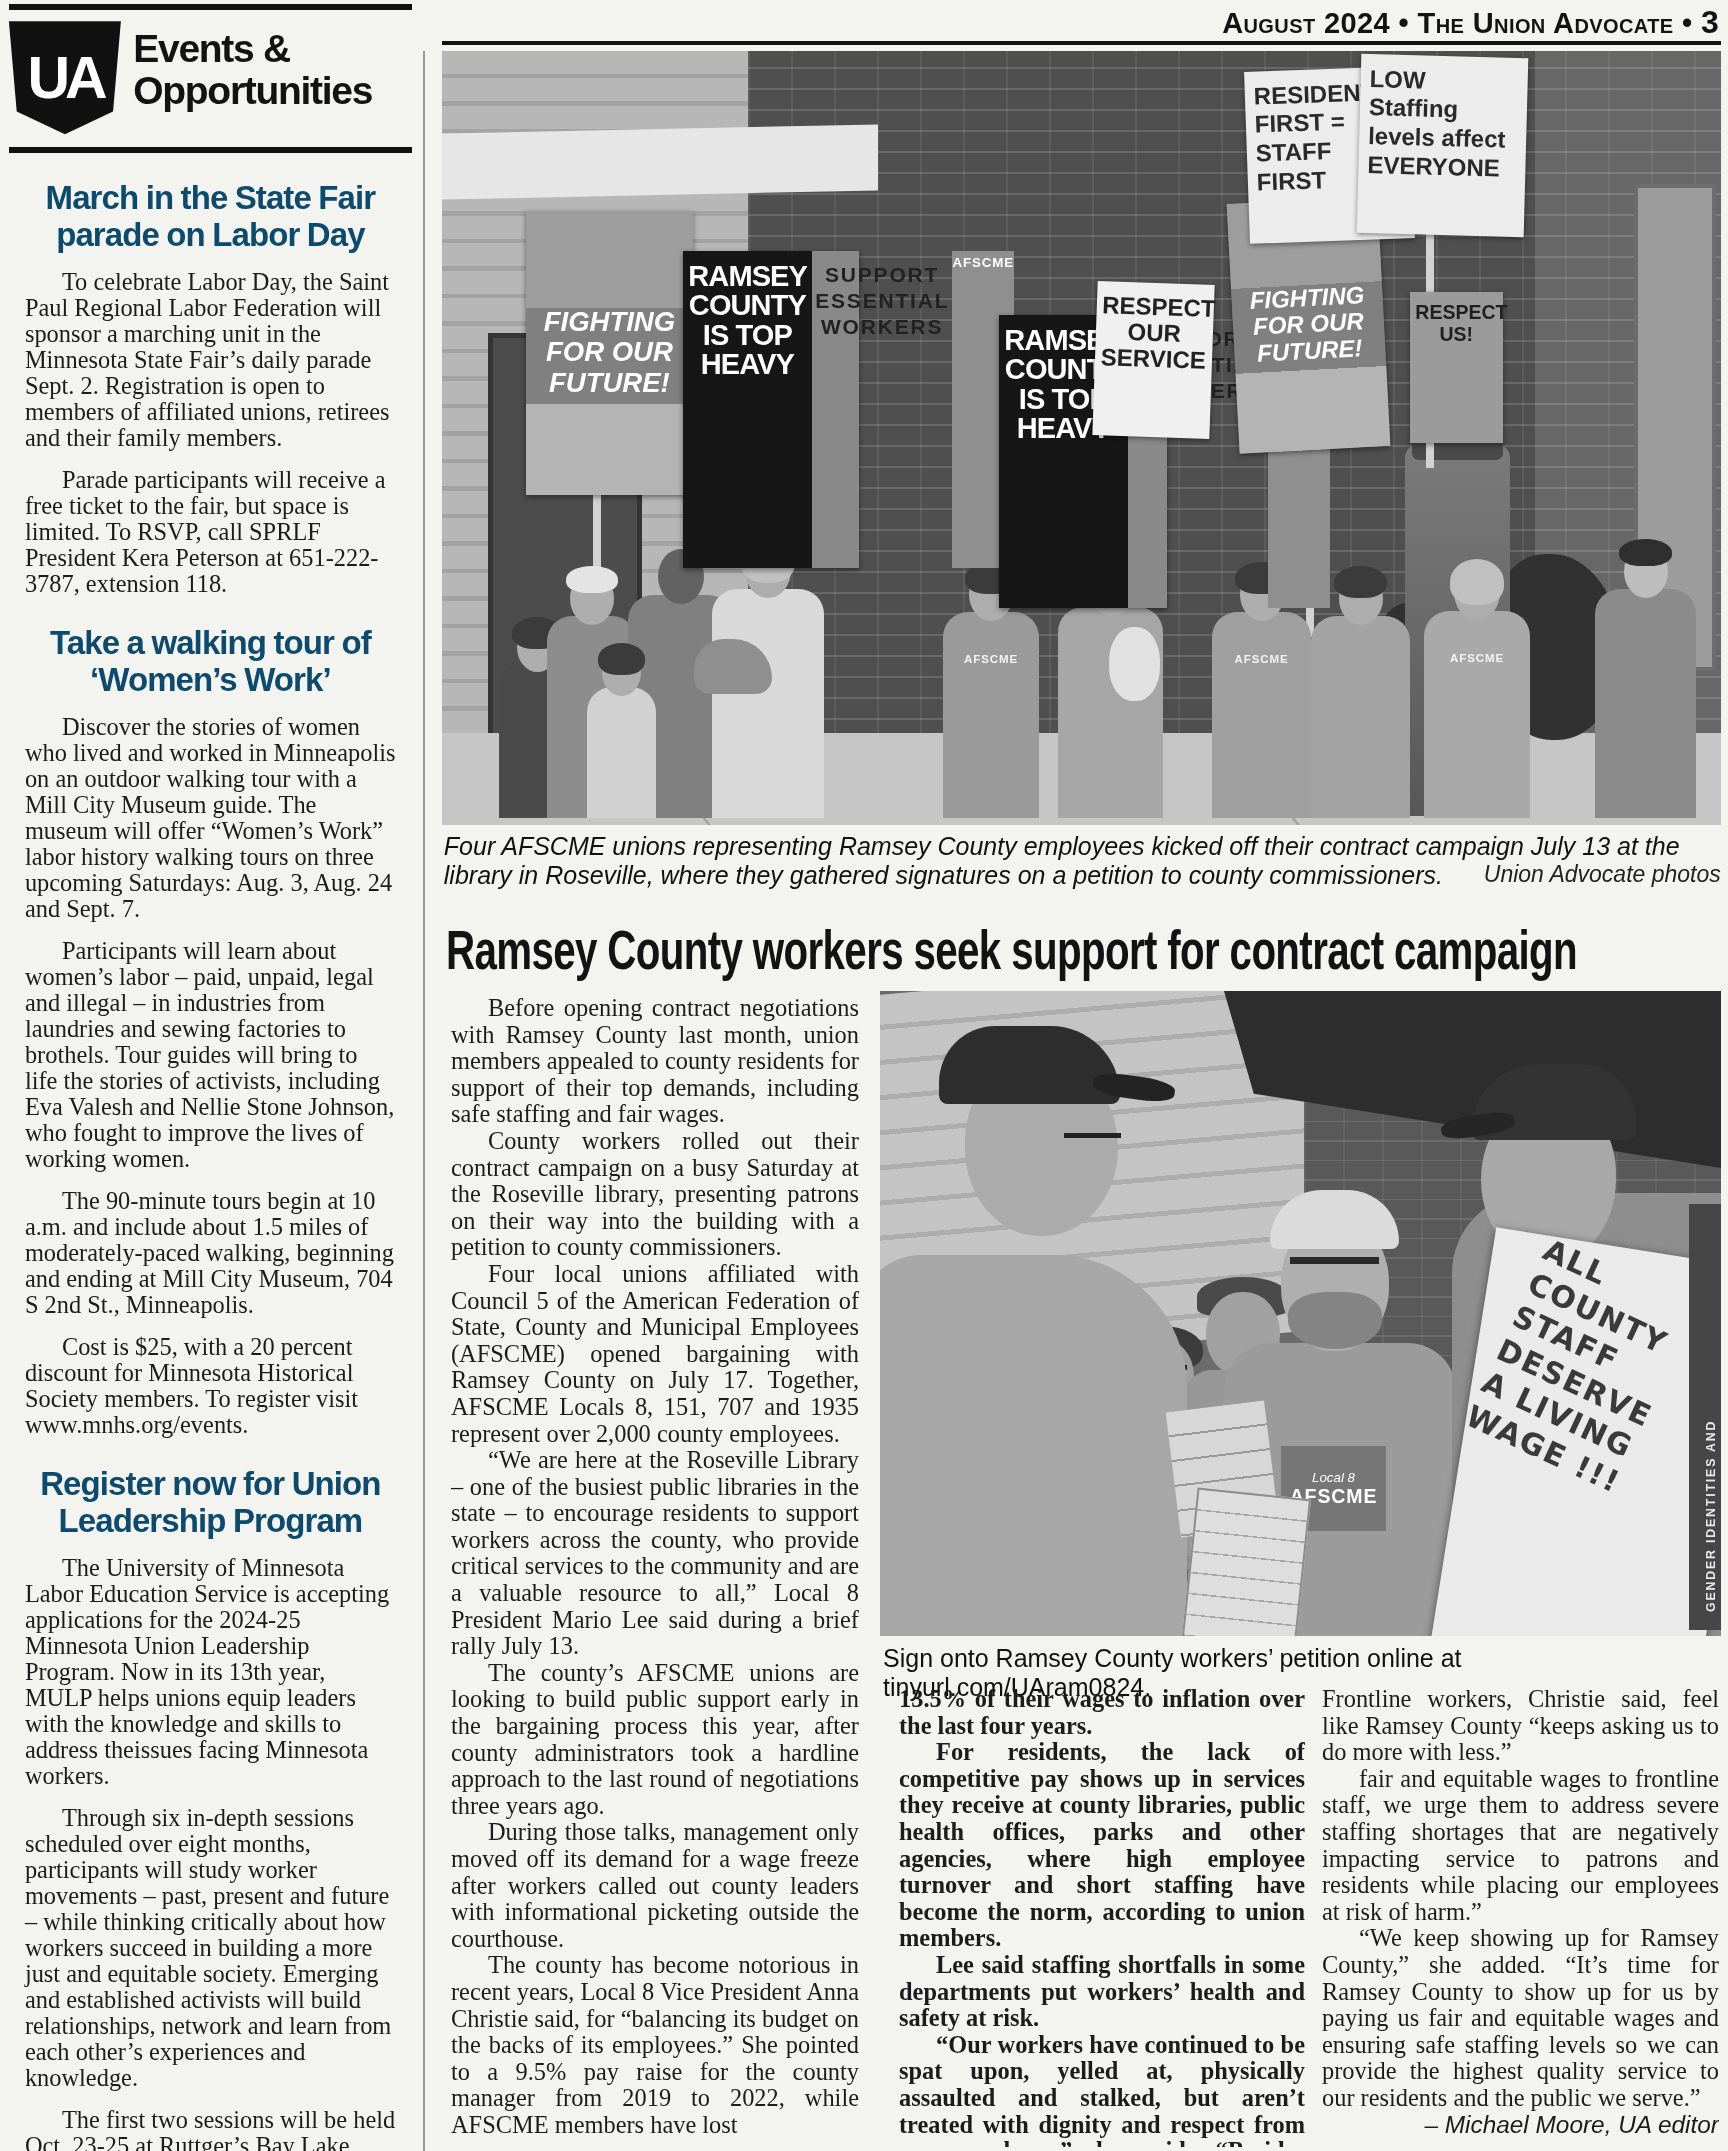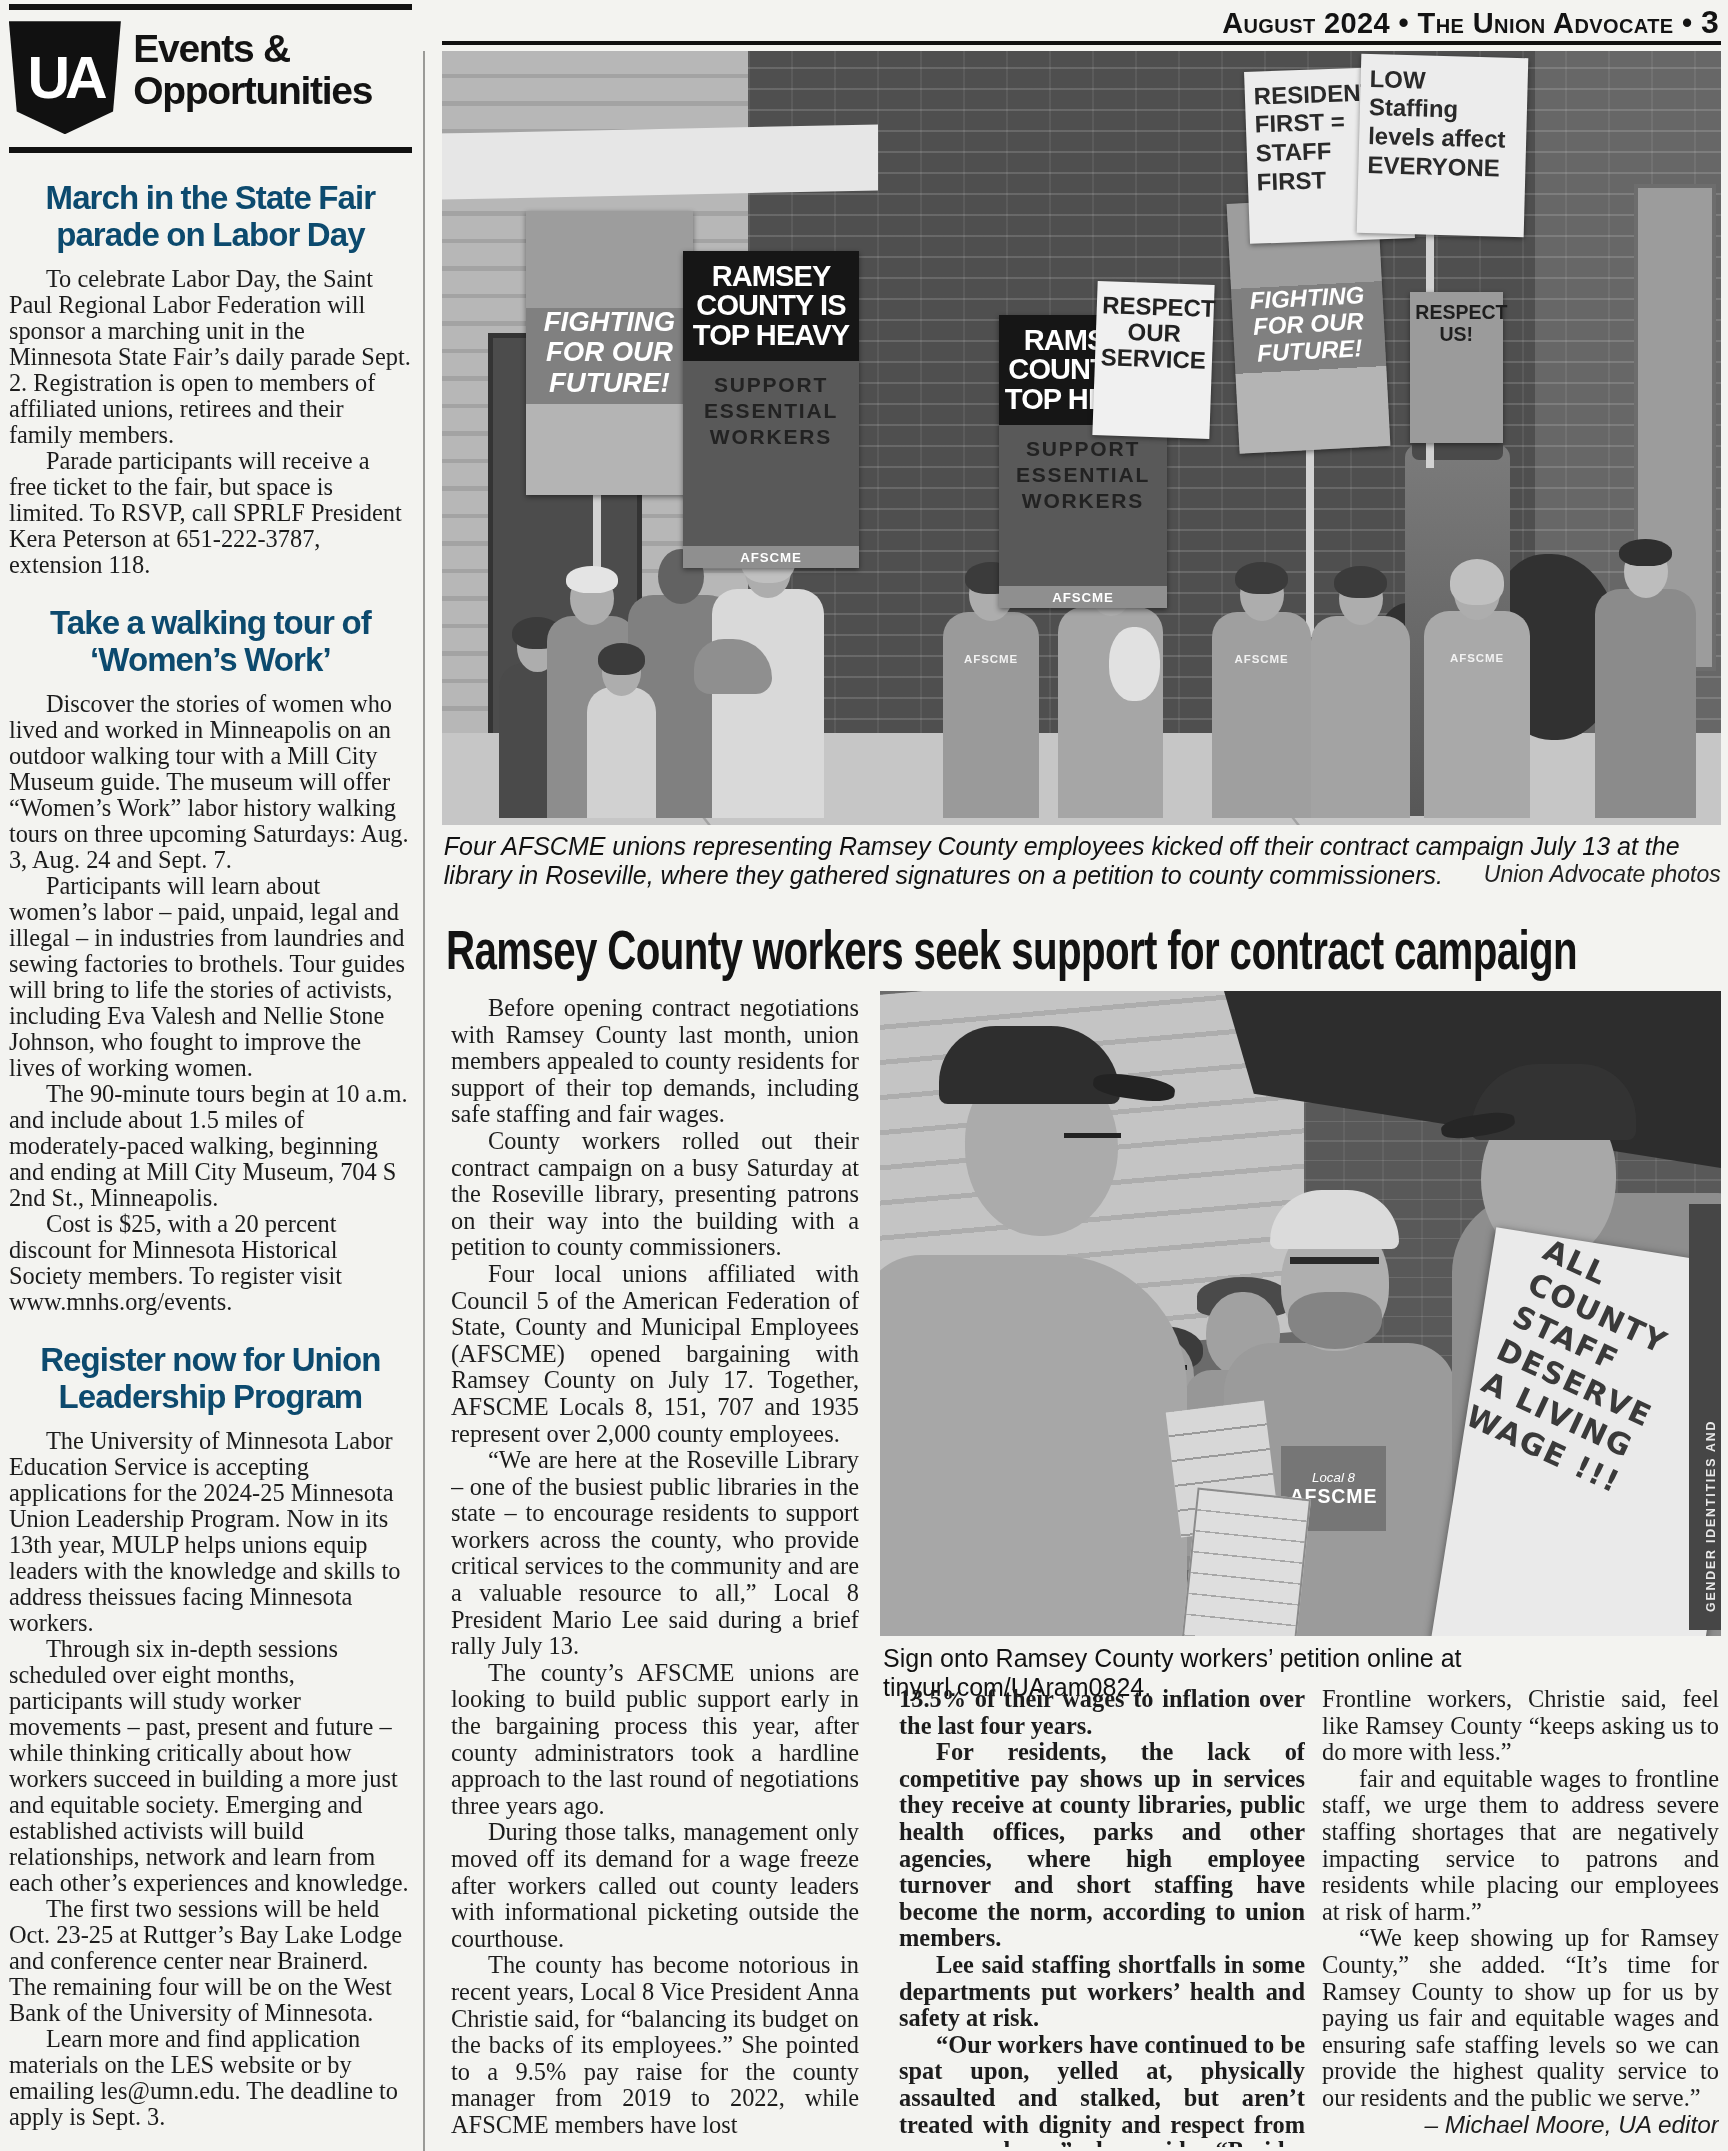--- a/index.html
+++ b/index.html
@@ -13,21 +13,21 @@
   .ua-logo{flex:0 0 auto;width:112px;height:113px;background:#111;color:#fff;
            clip-path:polygon(0 0,100% 0,93% 80%,50% 100%,7% 80%);
            display:flex;align-items:center;justify-content:center;
            font-family:"Liberation Sans",sans-serif;font-weight:bold;font-size:59px;letter-spacing:-5.3px;}
   .sb-title{font-family:"Liberation Sans",sans-serif;font-weight:bold;font-size:39px;
             line-height:42px;letter-spacing:-1.3px;width:277px;margin-top:7px;color:#131313;}
   .sb-rule-bot{margin-top:12.4px;}
   .sb-article h2{font-family:"Liberation Sans",sans-serif;font-weight:bold;font-size:33px;
                  line-height:37px;letter-spacing:-0.9px;word-spacing:-0.9px;text-align:center;
                  margin:26.6px 0 12.4px 0;color:#0c4a6e;}
-  .sb-article p{margin:0;font-size:24.4px;line-height:26px;text-indent:37px;text-align:left;}
+  .sb-article p{margin:16px;font-size:24.4px;line-height:26px;text-indent:37px;text-align:left;}
   
   .main{position:absolute;left:442px;top:0;width:1279px;height:2151px;}
   .masthead{position:absolute;top:3.5px;right:1.8px;font-family:"Liberation Sans",sans-serif;
             font-weight:bold;font-variant:small-caps;font-size:29px;color:#131313;letter-spacing:0.4px;}
   .masthead .mast-page{font-size:32px;}
   .mast-rule{position:absolute;top:41px;left:0;width:1279px;height:4.4px;background:#111;}
   .vrule{position:absolute;left:-18.6px;top:51px;width:1.8px;height:2100px;background:#9a9a97;}
   
   .photo{position:absolute;overflow:hidden;filter:grayscale(1);background:#6b6b69;}
   .photo1{top:51px;left:0;width:1279px;height:774px;}
@@ -63,21 +63,21 @@
                  font-family:"Liberation Sans",sans-serif;font-weight:bold;font-size:11.5px;color:#f2f2ef;letter-spacing:0.9px;}
   .dogblob{position:absolute;left:-17.7px;bottom:124px;width:78px;height:55px;background:#96task;background:#968e84;
            border-radius:30px 39px 16px 16px;z-index:4;}
   .puppyblob{position:absolute;left:51px;bottom:117px;width:51px;height:74px;background:#e1e1de;border-radius:46%;z-index:4;}
   
   .stick{position:absolute;width:8px;background:#d8d2c6;z-index:2;}
   .sign{position:absolute;z-index:5;font-family:"Liberation Sans",sans-serif;box-shadow:0 1.8px 5.3px rgba(0,0,0,.45);}
   .sign-fight{background:linear-gradient(180deg,#9d9d9b 0 34%,#80807e 34% 68%,#b4b4b2 68%);
               color:#fff;font-weight:bold;font-style:italic;font-size:27.5px;line-height:1.12;
               display:flex;align-items:center;justify-content:center;text-align:center;padding:8.9px;}
-  .sign-th{background:#c2410c;display:flex;flex-direction:column;}
+  .sign-th{background:#f97316;display:flex;flex-direction:row;}
   .sign-th .th-head{background:#161616;color:#fff;font-weight:bold;font-size:29px;line-height:1.02;
                     text-align:center;padding:10.6px 5.3px;letter-spacing:-0.9px;}
   .sign-th .th-sub{color:#222;font-weight:bold;font-size:21px;line-height:1.25;letter-spacing:1.8px;
                    text-align:center;padding:10.6px 3.5px;flex:1;}
   .sign-th .th-foot{background:#8f8f8d;color:#fff;font-weight:bold;font-size:13.3px;text-align:center;padding:3.5px 0;letter-spacing:0.9px;}
   .sign-hand{background:#eCecE9;background:#ececE9;background:#ececea;color:#2a2a28;font-weight:bold;
              font-size:24px;line-height:1.2;padding:10.6px 8.9px;text-align:left;}
   .sign-resp{background:#f0f0ed;color:#222;font-weight:bold;font-size:24px;line-height:1.1;text-align:center;padding:10.6px 5.3px;}
   .sign-respus{background:#22c55e;color:#1f1f1d;font-weight:bold;font-size:19.5px;line-height:1.15;text-align:center;padding:8.9px 5.3px;}
   

